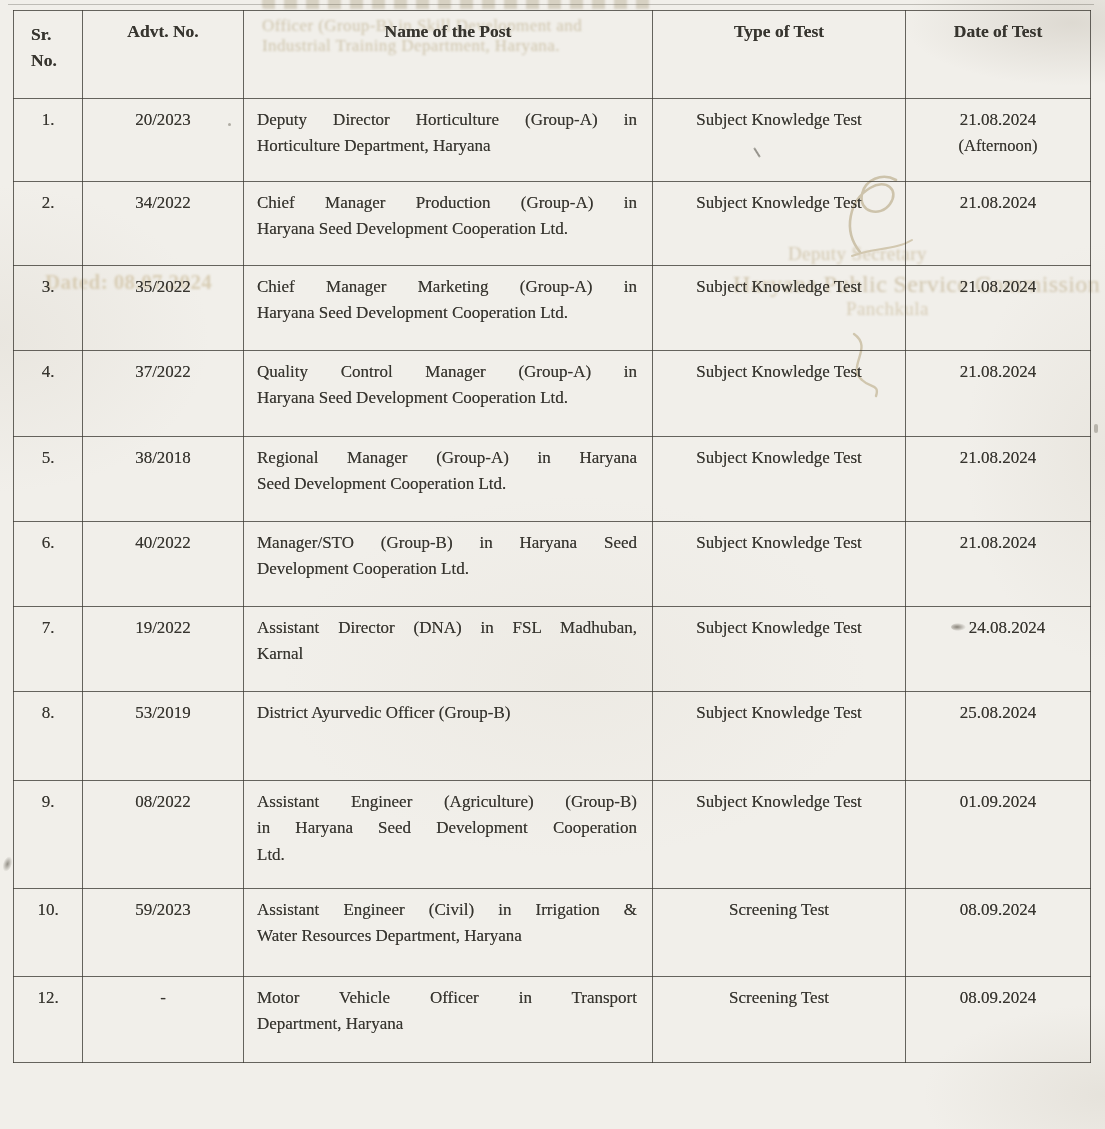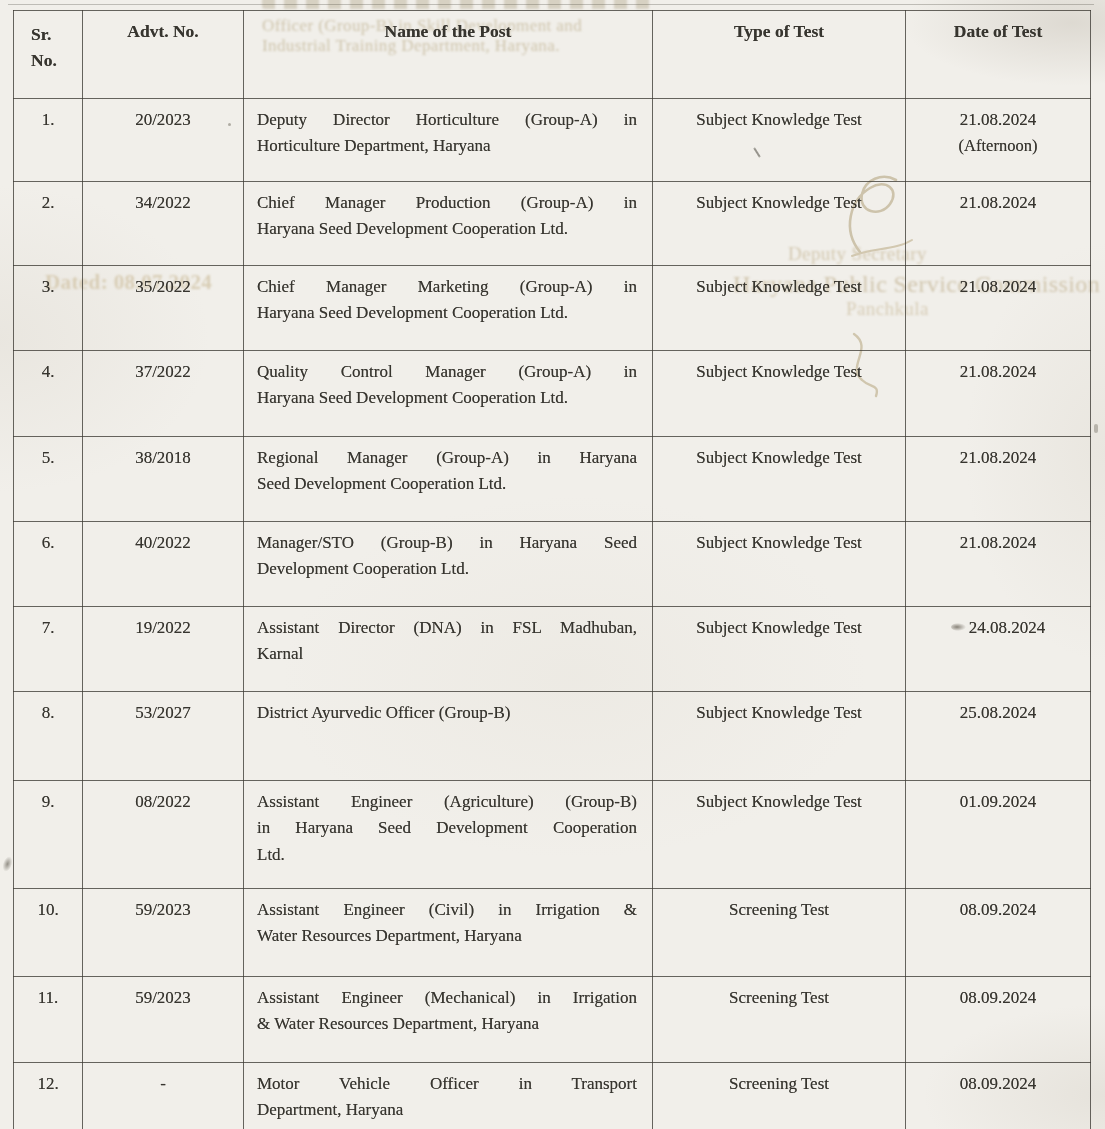--- a/index.html
+++ b/index.html
@@ -224,21 +224,21 @@
             <div class="post-line">Karnal</div>
           </td>
       <td class="cell-test">Subject Knowledge Test</td>
       <td class="cell-date has-smudge">
         <div class="date-main">24.08.2024</div>
         <div class="date-note"></div>
       </td>
     </tr>
         <tr>
       <td class="cell-sr">8.</td>
-      <td class="cell-advt">53/2027</td>
+      <td class="cell-advt">53/2019</td>
       <td class="cell-post">
             <div class="post-line">District Ayurvedic Officer (Group-B)</div>
           </td>
       <td class="cell-test">Subject Knowledge Test</td>
       <td class="cell-date">
         <div class="date-main">25.08.2024</div>
         <div class="date-note"></div>
       </td>
     </tr>
         <tr>
@@ -262,33 +262,20 @@
             <div class="post-line">Assistant Engineer (Civil) in Irrigation &amp;</div>
             <div class="post-line">Water Resources Department, Haryana</div>
           </td>
       <td class="cell-test">Screening Test</td>
       <td class="cell-date">
         <div class="date-main">08.09.2024</div>
         <div class="date-note"></div>
       </td>
     </tr>
         <tr>
-      <td class="cell-sr">11.</td>
-      <td class="cell-advt">59/2023</td>
-      <td class="cell-post">
-            <div class="post-line">Assistant Engineer (Mechanical) in Irrigation</div>
-            <div class="post-line">&amp; Water Resources Department, Haryana</div>
-          </td>
-      <td class="cell-test">Screening Test</td>
-      <td class="cell-date">
-        <div class="date-main">08.09.2024</div>
-        <div class="date-note"></div>
-      </td>
-    </tr>
-        <tr>
       <td class="cell-sr">12.</td>
       <td class="cell-advt">-</td>
       <td class="cell-post">
             <div class="post-line">Motor Vehicle Officer in Transport</div>
             <div class="post-line">Department, Haryana</div>
           </td>
       <td class="cell-test">Screening Test</td>
       <td class="cell-date">
         <div class="date-main">08.09.2024</div>
         <div class="date-note"></div>

